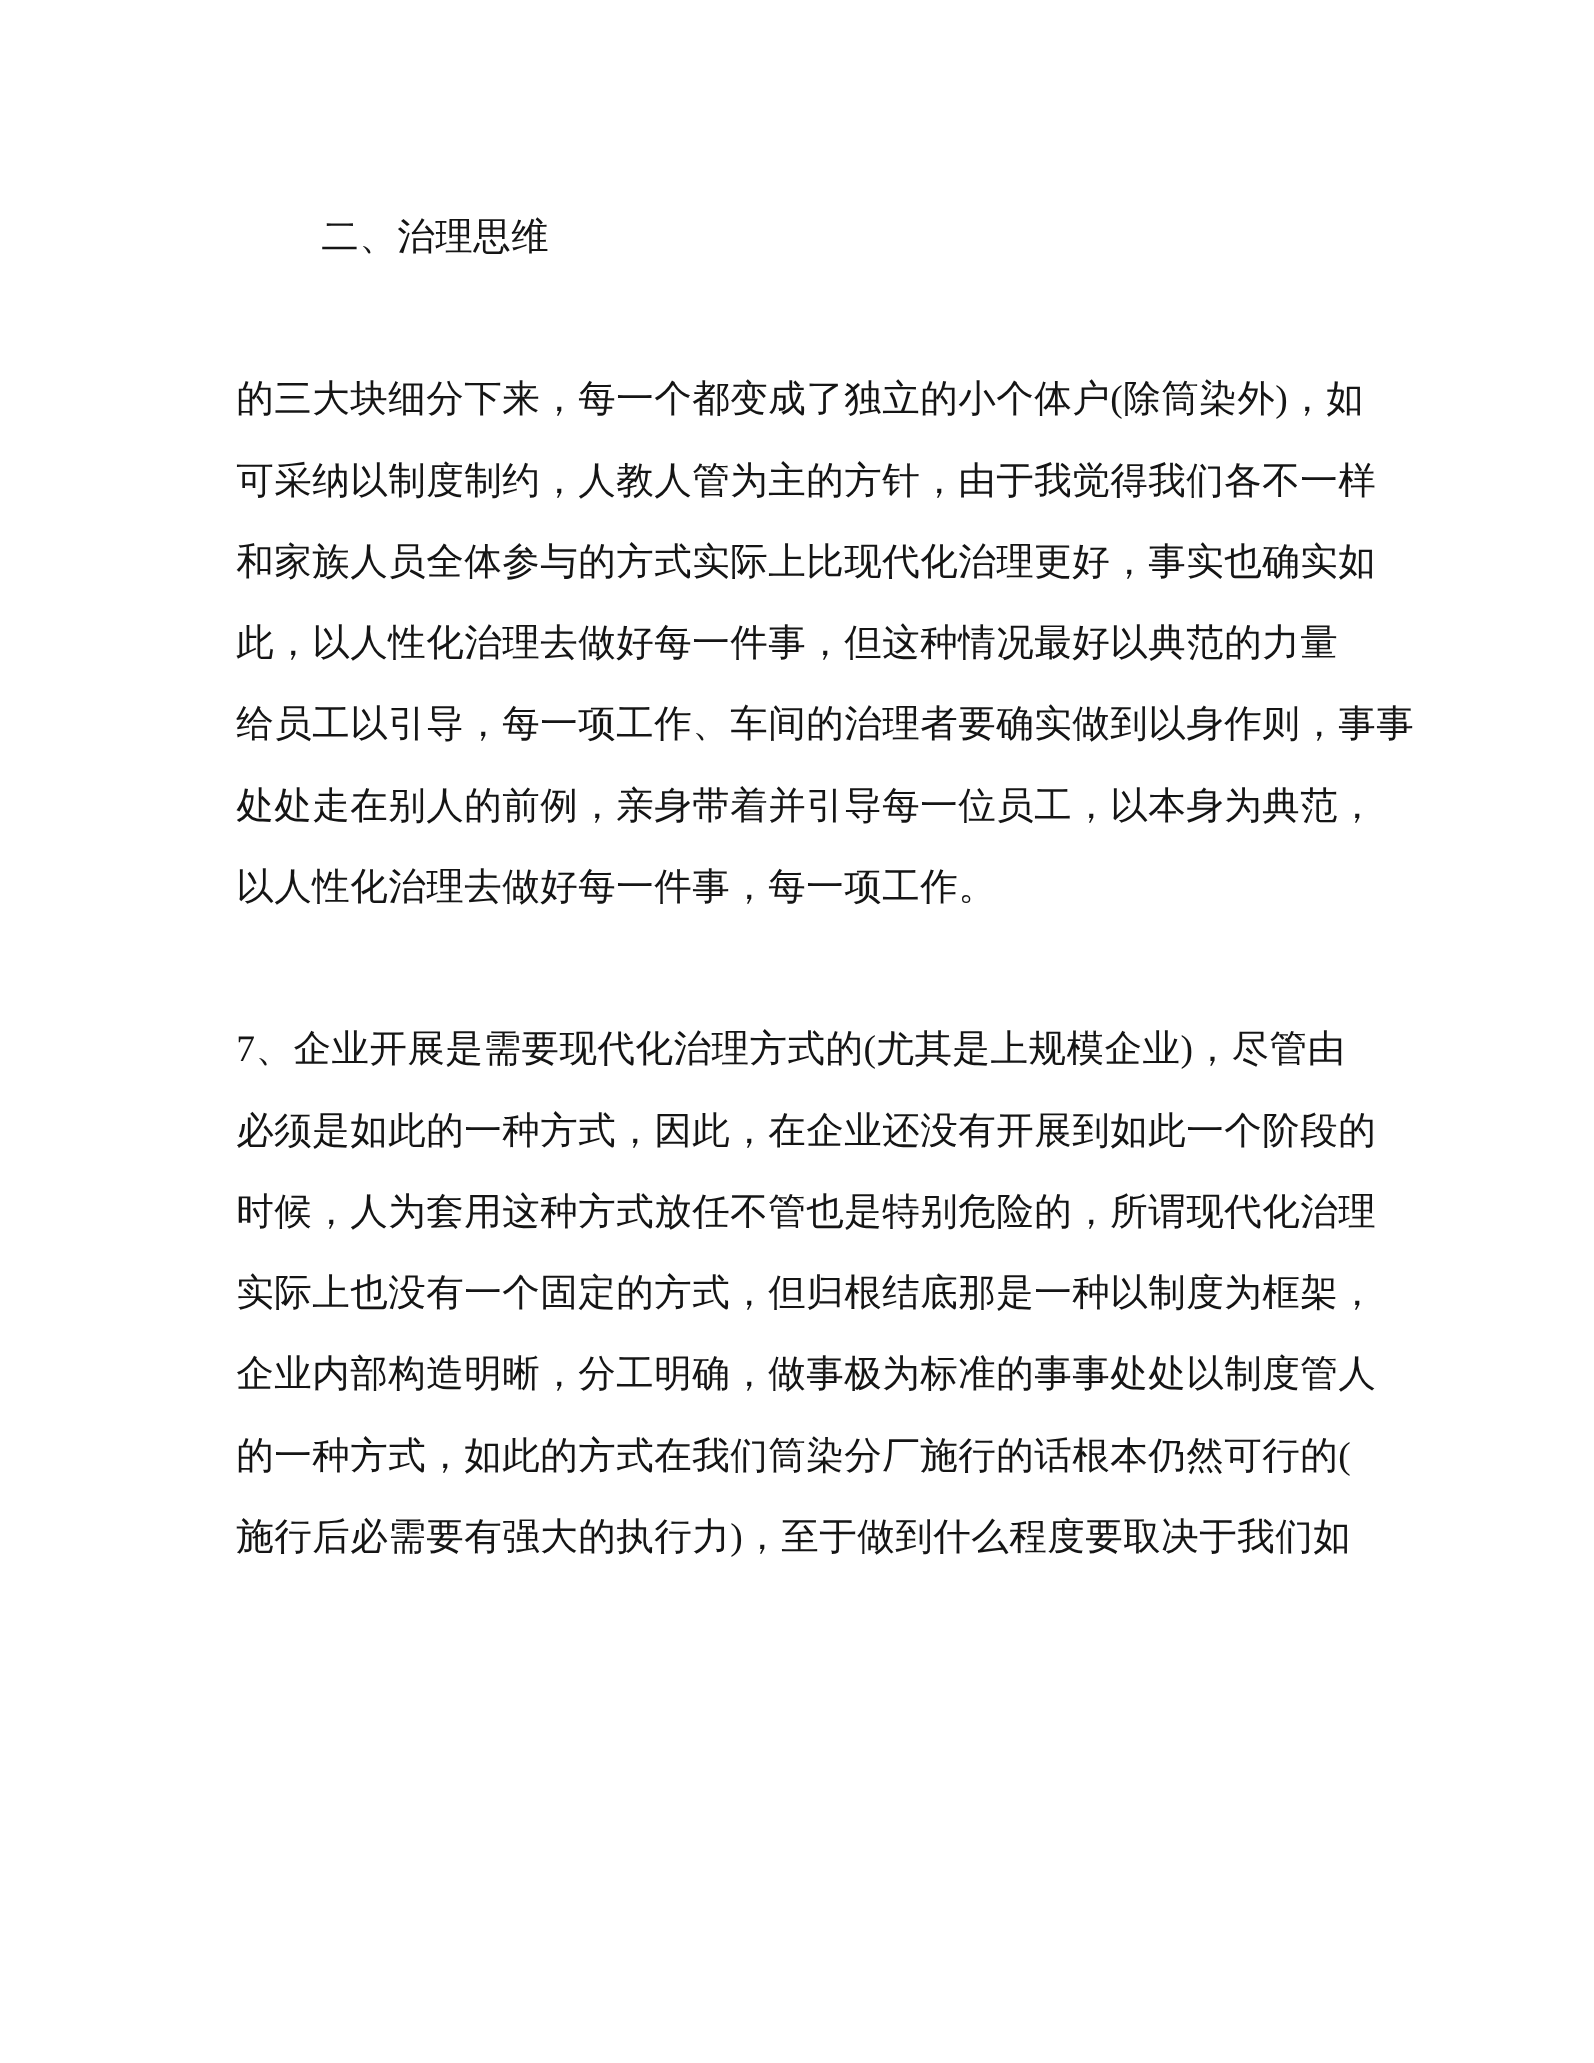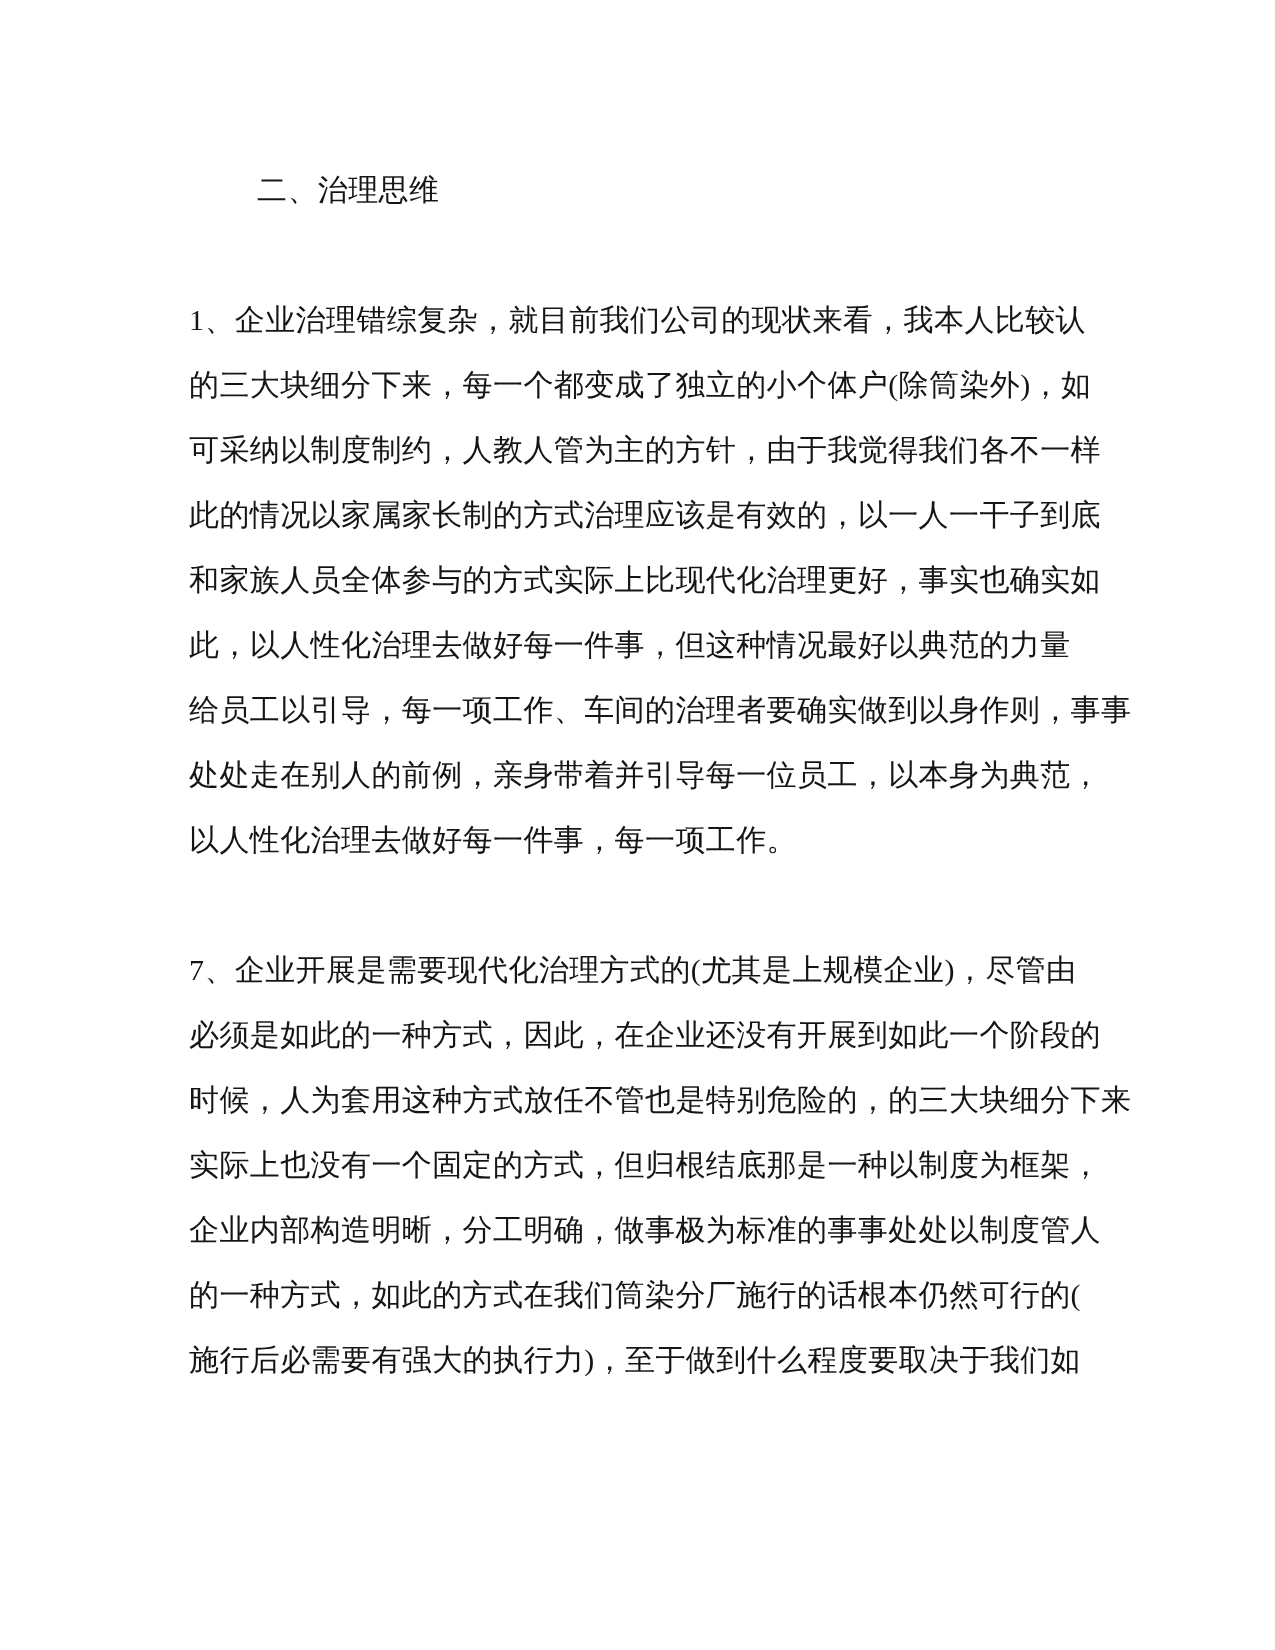--- a/index.html
+++ b/index.html
@@ -38,34 +38,32 @@
   }
 </style>
 </head>
 <body>
 
 <div class="page">
   <div class="content">
     <div class="line heading">二、治理思维</div>
     <div class="line blank"></div>
     <div>
-        <div class="line">1、企业治理错综复杂，就目前我们公司的现状来看，我本人比较认</div>
         <div class="line">的三大块细分下来，每一个都变成了独立的小个体户(除筒染外)，如</div>
         <div class="line">可采纳以制度制约，人教人管为主的方针，由于我觉得我们各不一样</div>
-        <div class="line">此的情况以家属家长制的方式治理应该是有效的，以一人一干子到底</div>
         <div class="line">和家族人员全体参与的方式实际上比现代化治理更好，事实也确实如</div>
         <div class="line">此，以人性化治理去做好每一件事，但这种情况最好以典范的力量</div>
         <div class="line">给员工以引导，每一项工作、车间的治理者要确实做到以身作则，事事</div>
         <div class="line">处处走在别人的前例，亲身带着并引导每一位员工，以本身为典范，</div>
         <div class="line">以人性化治理去做好每一件事，每一项工作。</div>
       </div>
     <div class="line blank"></div>
     <div>
         <div class="line">7、企业开展是需要现代化治理方式的(尤其是上规模企业)，尽管由</div>
         <div class="line">必须是如此的一种方式，因此，在企业还没有开展到如此一个阶段的</div>
-        <div class="line">时候，人为套用这种方式放任不管也是特别危险的，的三大块细分下来</div>
+        <div class="line">时候，人为套用这种方式放任不管也是特别危险的，所谓现代化治理</div>
         <div class="line">实际上也没有一个固定的方式，但归根结底那是一种以制度为框架，</div>
         <div class="line">企业内部构造明晰，分工明确，做事极为标准的事事处处以制度管人</div>
         <div class="line">的一种方式，如此的方式在我们筒染分厂施行的话根本仍然可行的(</div>
         <div class="line">施行后必需要有强大的执行力)，至于做到什么程度要取决于我们如</div>
       </div>
   </div>
 </div>
 
 </body></html>

